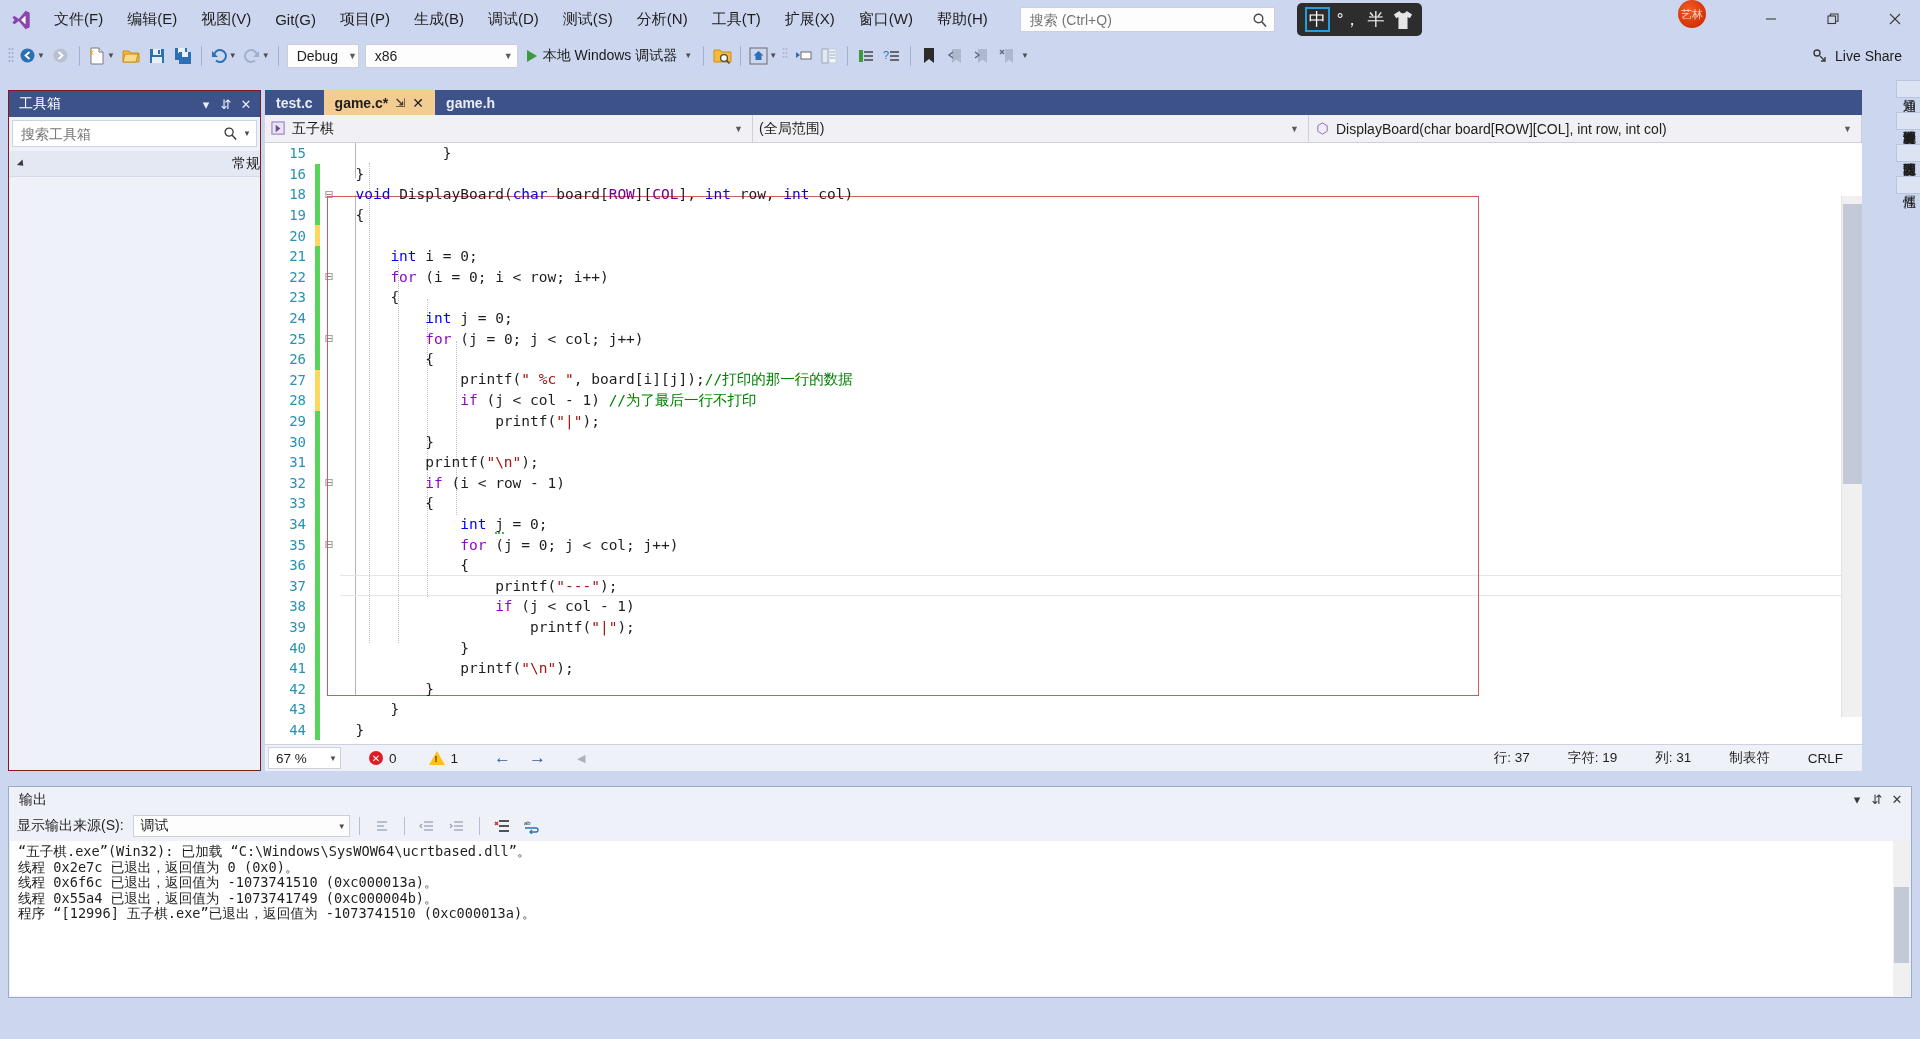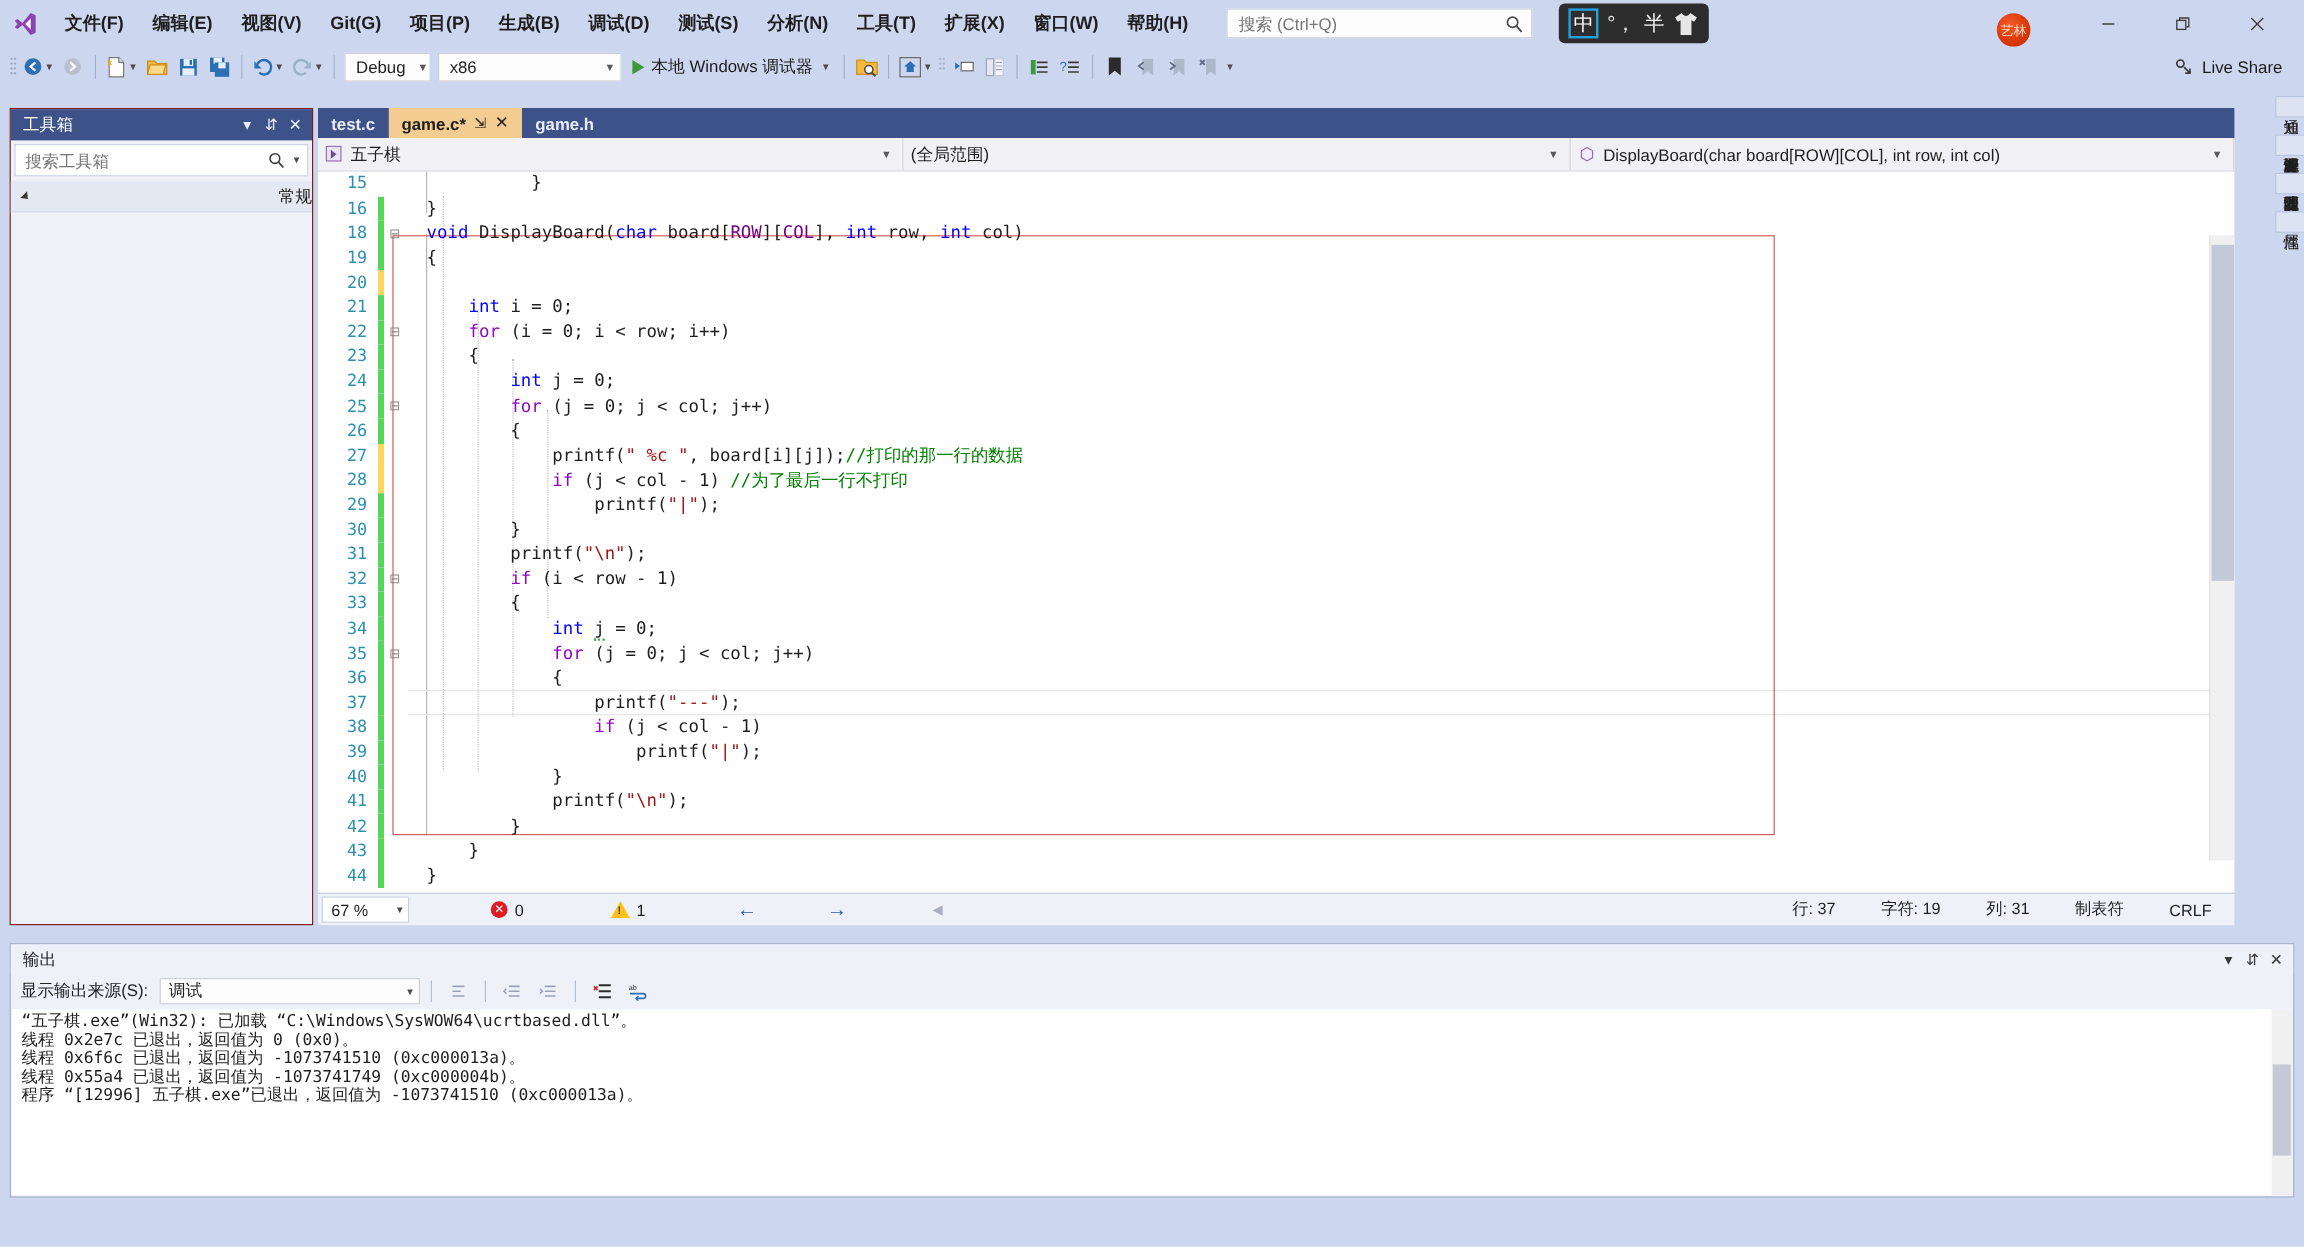--- a/index.html
+++ b/index.html
@@ -15,21 +15,21 @@
   
   .titlebar {
     position: absolute; left: 0; top: 0; width: 1920px; height: 39px;
     background: #ccd7ef; display: flex; align-items: center;
   }
   .vs-logo { width: 42px; height: 39px; display: flex; align-items: center; justify-content: center; }
   .vs-logo svg { width: 22px; height: 22px; }
   .menu { display: flex; align-items: center; height: 39px; }
   .menu-item {
     font-size: 15px; color: #1e1e1e; padding: 3px 12px; height: 26px;
-    display: flex; align-items: center; cursor: default; white-space: nowrap; font-weight: bold;
+    display: flex; align-items: center; cursor: default; white-space: nowrap;
   }
 
   .search-box {
     margin-left: 20px; width: 255px; height: 25px; background: #fdfdfd;
     border: 1px solid #cccedb; display: flex; align-items: center;
     padding: 0 6px 0 9px; position: relative;
   }
   .search-box input {
     border: 0; outline: 0; background: transparent; flex: 1;
     font-size: 14px; color: #6d6d6d; font-family: inherit;
@@ -42,21 +42,21 @@
   }
   .ime-cn {
     width: 25px; height: 25px; border: 2px solid #24a0dd; color: #fff;
     display: flex; align-items: center; justify-content: center;
     font-size: 17px; line-height: 1; background: #2d2d2d;
   }
   .ime-text { color: #f0f0f0; font-size: 17px; }
   .ime-shirt { width: 22px; height: 20px; }
 
   .title-right {
-    margin-left: auto; display: flex; align-items: flex-end; height: 39px; padding-right: 16px; gap: 16px;
+    margin-left: auto; display: flex; align-items: flex-start; height: 39px; padding-right: 2px; gap: 16px;
   }
   .avatar {
     width: 28px; height: 28px; border-radius: 50%;
     background: radial-gradient(circle at 40% 35%, #f45a2a, #d33205 70%);
     color: #ffd9c0; font-size: 11px; display: flex; align-items: center;
     justify-content: center; margin-right: 26px; overflow: hidden;
   }
   .wbtn {
     width: 46px; height: 38px; display: flex; align-items: center;
     justify-content: center; color: #3b3b3b;
@@ -203,21 +203,21 @@
   .vscroll {
     position: absolute; right: 0; top: 53px; bottom: 27px; width: 21px;
     background: #f0f0f0; border-left: 1px solid #e2e2e2;
   }
   .vs-mark { position: absolute; left: 3px; width: 15px; height: 4px; }
   .vs-thumb { position: absolute; left: 1px; width: 19px; background: #c3c9d6; }
 
   .ed-status {
     position: absolute; left: 0; right: 0; bottom: 0; height: 27px;
     background: #eef1f8; border-top: 1px solid #ccd1de;
-    display: flex; align-items: center; font-size: 13.5px; color: #1e1e1e; gap: 40px;
+    display: flex; align-items: center; font-size: 13.5px; color: #1e1e1e;
   }
   .zoom-combo {
     width: 73px; height: 22px; background: #fff; border: 1px solid #cbd0dd;
     display: flex; align-items: center; padding: 0 3px 0 7px; margin-left: 3px;
   }
   .zoom-combo .zv { flex: 1; }
   .err-ico {
     width: 14px; height: 14px; border-radius: 50%; background: #e01b24; color: #fff;
     display: flex; align-items: center; justify-content: center;
     font-size: 10px; font-weight: bold;

